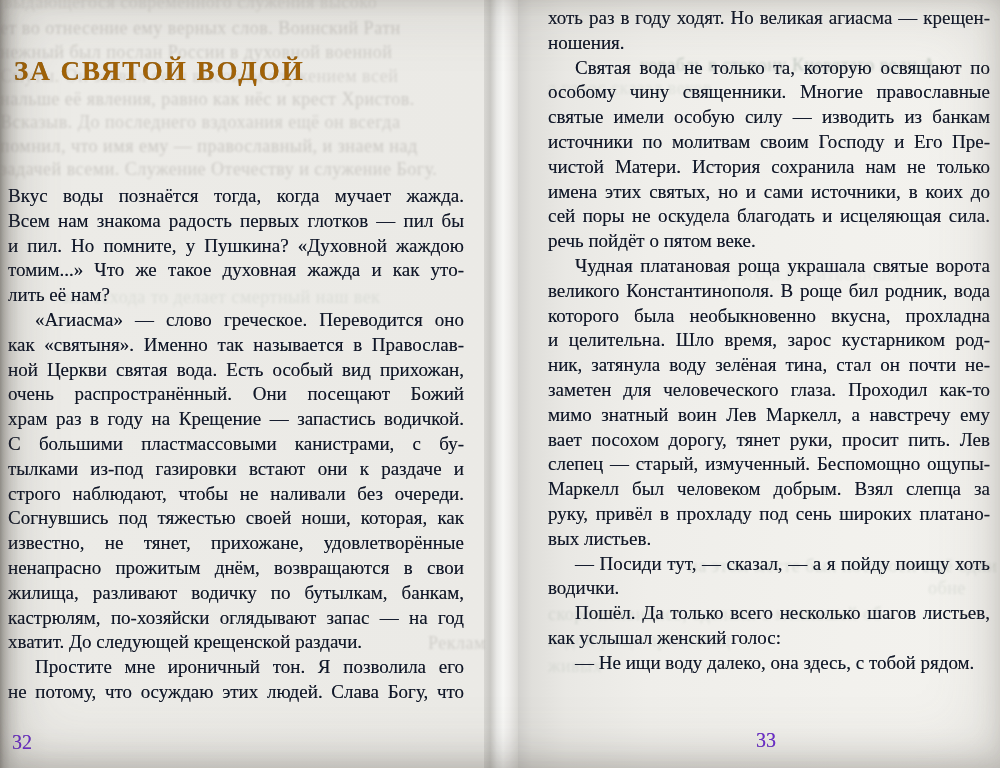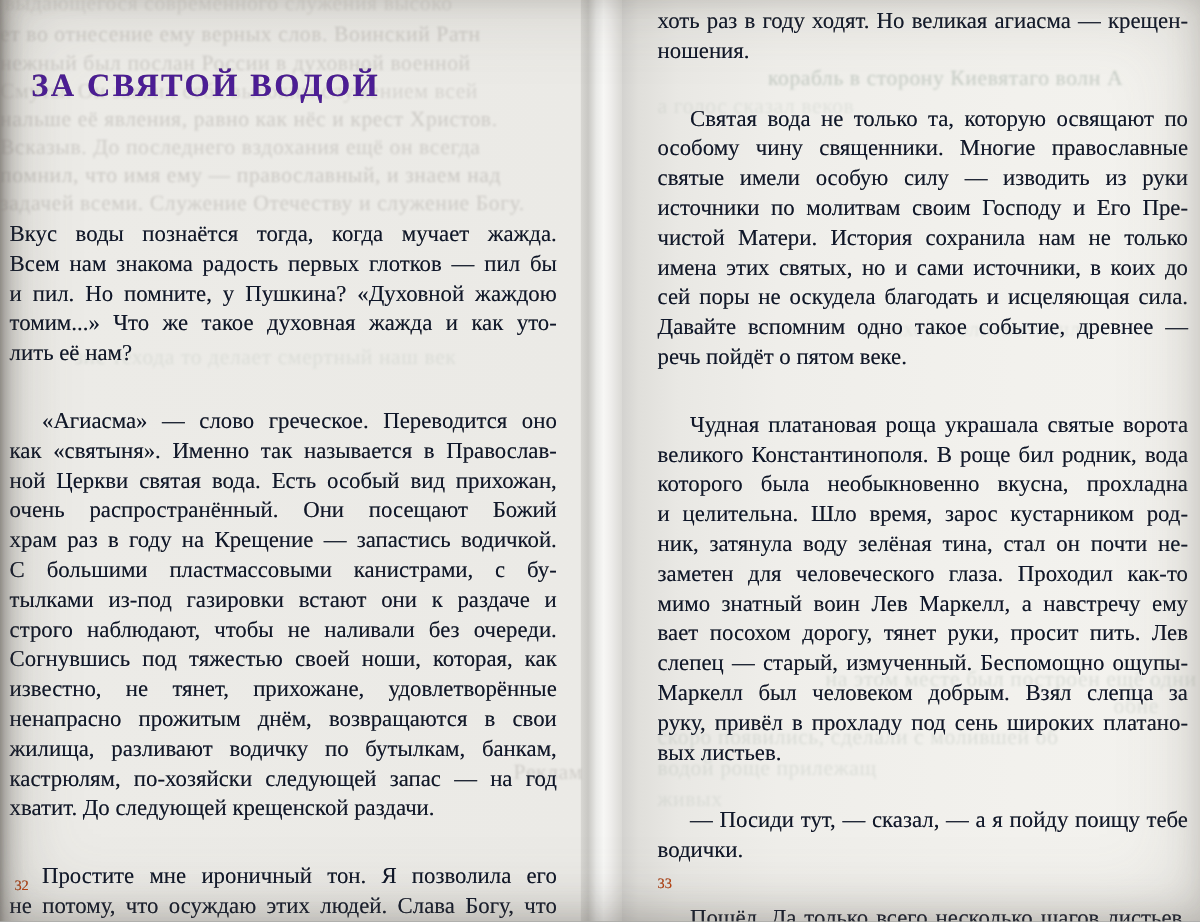--- a/index.html
+++ b/index.html
@@ -32,39 +32,39 @@
     font-size:18px;letter-spacing:.5px;
     filter:blur(1.1px);
     pointer-events:none;
   }
   .ghost.warm{color:#8b8680;}
   .ghost.cool{color:#9aa89d;}
   
   .textcol{position:absolute;z-index:2;color:#0f172a;
     text-shadow:0 0 .4px rgba(40,38,34,.55);}
   .chapter-title{
-    position:absolute;left:26px;top:56px;z-index:2;
+    position:absolute;left:14px;top:56px;z-index:2;
     font-size:27px;font-weight:600;letter-spacing:2px;
-    color:#4c1d95;text-shadow:0 0 .4px rgba(40,38,34,.5);
+    color:#a16207;text-shadow:0 0 .4px rgba(40,38,34,.5);
   }
   .body-left{left:8px;top:184px;width:456px;}
   .body-right{left:548px;top:6px;width:442px;}
   .line{
     font-size:19px;line-height:24.8px;height:24.8px;
     text-align:justify;text-align-last:justify;
     white-space:normal;
   }
-  .line.indent{text-indent:27px;margin-top:32px;}
+  .line.indent{text-indent:27px;}
   .line.para-end{text-align-last:left;}
   .pagenum{
-    position:absolute;z-index:2;font-size:12px;color:#c2410c;
+    position:absolute;z-index:2;font-size:20px;color:#6d28d9;
     text-shadow:0 0 .4px rgba(40,38,34,.5);
   }
   .pagenum-left{left:12px;top:731px;}
-  .pagenum-right{left:548px;top:729px;width:436px;text-align:left;}
+  .pagenum-right{left:548px;top:729px;width:436px;text-align:center;}
   
   .vignette{
     position:absolute;inset:0;z-index:3;pointer-events:none;
     box-shadow:inset 0 0 70px rgba(95,90,82,.22), inset 0 -12px 28px rgba(95,90,82,.18), inset 8px 0 18px rgba(95,90,82,.12);
   }
 </style>
 </head>
 <body>
 
 <div class="photo">
@@ -103,51 +103,50 @@
       <div class="line">ной Церкви святая вода. Есть особый вид прихожан,</div>
       <div class="line">очень распространённый. Они посещают Божий</div>
       <div class="line">храм раз в году на Крещение — запастись водичкой.</div>
       <div class="line">С большими пластмассовыми канистрами, с бу-</div>
       <div class="line">тылками из-под газировки встают они к раздаче и</div>
       <div class="line">строго наблюдают, чтобы не наливали без очереди.</div>
       <div class="line">Согнувшись под тяжестью своей ноши, которая, как</div>
       <div class="line">известно, не тянет, прихожане, удовлетворённые</div>
       <div class="line">ненапрасно прожитым днём, возвращаются в свои</div>
       <div class="line">жилища, разливают водичку по бутылкам, банкам,</div>
-      <div class="line">кастрюлям, по-хозяйски следующей запас — на год</div>
+      <div class="line">кастрюлям, по-хозяйски оглядывают запас — на год</div>
       <div class="line para-end">хватит. До следующей крещенской раздачи.</div>
       <div class="line indent">Простите мне ироничный тон. Я позволила его</div>
       <div class="line">не потому, что осуждаю этих людей. Слава Богу, что</div>
     </div>
 
   <div class="textcol body-right" id="right-body">
       <div class="line">хоть раз в году ходят. Но великая агиасма — крещен-</div>
       <div class="line para-end">ношения.</div>
       <div class="line indent">Святая вода не только та, которую освящают по</div>
       <div class="line">особому чину священники. Многие православные</div>
-      <div class="line">святые имели особую силу — изводить из руки</div>
+      <div class="line">святые имели особую силу — изводить из банкам</div>
       <div class="line">источники по молитвам своим Господу и Его Пре-</div>
       <div class="line">чистой Матери. История сохранила нам не только</div>
       <div class="line">имена этих святых, но и сами источники, в коих до</div>
       <div class="line">сей поры не оскудела благодать и исцеляющая сила.</div>
-      <div class="line">Давайте вспомним одно такое событие, древнее —</div>
       <div class="line para-end">речь пойдёт о пятом веке.</div>
       <div class="line indent">Чудная платановая роща украшала святые ворота</div>
       <div class="line">великого Константинополя. В роще бил родник, вода</div>
       <div class="line">которого была необыкновенно вкусна, прохладна</div>
       <div class="line">и целительна. Шло время, зарос кустарником род-</div>
       <div class="line">ник, затянула воду зелёная тина, стал он почти не-</div>
       <div class="line">заметен для человеческого глаза. Проходил как-то</div>
       <div class="line">мимо знатный воин Лев Маркелл, а навстречу ему</div>
       <div class="line">вает посохом дорогу, тянет руки, просит пить. Лев</div>
       <div class="line">слепец — старый, измученный. Беспомощно ощупы-</div>
       <div class="line">Маркелл был человеком добрым. Взял слепца за</div>
       <div class="line">руку, привёл в прохладу под сень широких платано-</div>
       <div class="line para-end">вых листьев.</div>
-      <div class="line indent">— Посиди тут, — сказал, — а я пойду поищу тебе</div>
+      <div class="line indent">— Посиди тут, — сказал, — а я пойду поищу хоть</div>
       <div class="line para-end">водички.</div>
       <div class="line indent">Пошёл. Да только всего несколько шагов листьев,</div>
       <div class="line para-end">как услышал женский голос:</div>
       <div class="line indent para-end">— Не ищи воду далеко, она здесь, с тобой рядом.</div>
     </div>
 
   <div class="pagenum pagenum-left">32</div>
 
   <div class="pagenum pagenum-right">33</div>
 

